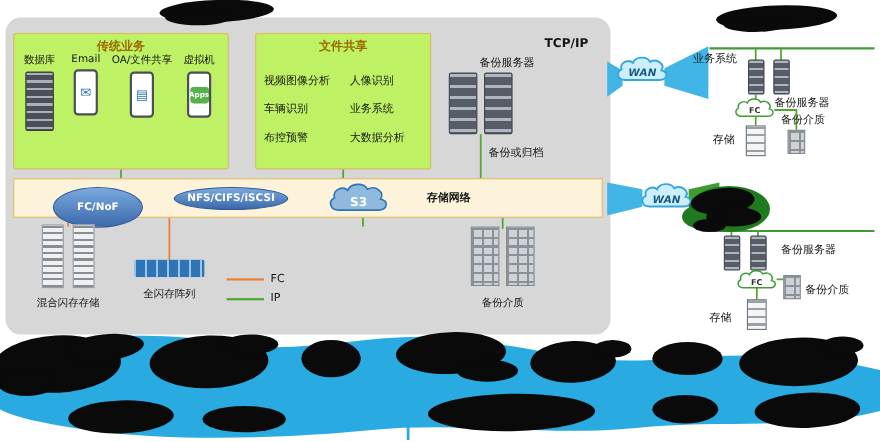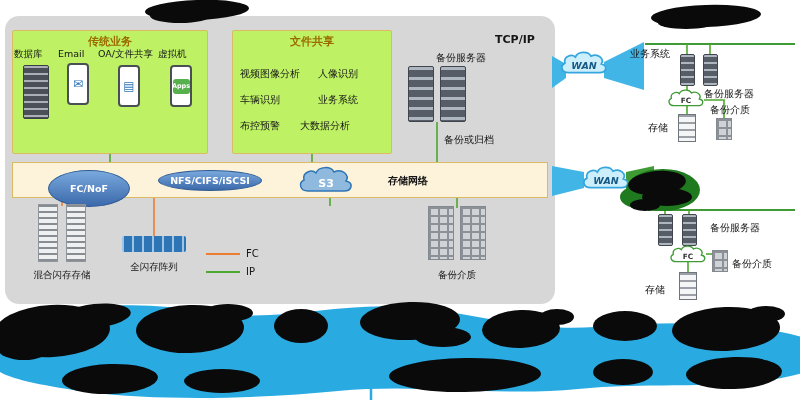--- a/index.html
+++ b/index.html
@@ -9,21 +9,21 @@
   .abs{position:absolute}
   #panelbg{position:absolute;left:5px;top:16px;width:550px;height:288px;background:#d7d7d7;border-radius:14px;z-index:0}
   svg.layer{position:absolute;left:0;top:0;width:800px;height:402px;pointer-events:none}
   #lines{z-index:1}
   #blobs{z-index:4}
   #content{position:absolute;inset:0;z-index:2}
   .lbl{position:absolute;font-size:10px;color:#151515;white-space:nowrap;line-height:1.15}
   .bold{font-weight:bold}
   .zone{position:absolute;background:#bef264;border:1px solid #dcb964;border-radius:2px}
   .zone-title{position:absolute;left:0;right:0;top:3px;text-align:center;font-size:11px;font-weight:bold;color:#9c6a00;white-space:nowrap}
-  .item{position:absolute;}
+  .item{position:absolute;text-align:center}
   .cap{font-size:9.5px;color:#151515;white-space:nowrap}
   .rackdb{width:26px;height:54px;margin:4px auto 0;border:1px solid #3a3e45;border-radius:2px;background-color:#4b5058;background-image:repeating-linear-gradient(180deg,#a9b0b8 0 2px,transparent 2px 7px)}
   .phone{width:22px;height:42px;margin:4px auto 0;border:2px solid #4a4f55;border-radius:4px;background:#fff;display:flex;align-items:center;justify-content:center}
   .glyph{font-size:12px;color:#2e75b6}
   .apps{width:17px;height:15px;background:#56b04c;border-radius:3px;color:#fff;font-size:6.5px;font-weight:bold;display:flex;align-items:center;justify-content:center}
   .tower{width:26px;height:56px;border:1px solid #41464e;border-radius:2px;background-color:#575d66;background-image:repeating-linear-gradient(180deg,#aeb6bf 0 3px,transparent 3px 10px)}
   .tower.sm{width:15px;height:32px;background-image:repeating-linear-gradient(180deg,#aeb6bf 0 2px,transparent 2px 7px)}
   .massrack{width:26px;height:62px;border:1px solid #33373d;background-color:#474c54;background-image:repeating-linear-gradient(180deg,#7b828b 0 2px,transparent 2px 8px),linear-gradient(90deg,transparent 0 12px,#33373d 12px 14px,transparent 14px)}
   .hybridrack{width:20px;height:58px;border:1px solid #8f959b;background-color:#eef0f2;background-image:repeating-linear-gradient(180deg,#878d93 0 2px,transparent 2px 6px)}
   .media{width:26px;height:54px;border:1px solid #83898f;background-color:#cfd3d7;background-image:repeating-linear-gradient(180deg,#8b9197 0 2px,transparent 2px 8px),repeating-linear-gradient(90deg,#8b9197 0 2px,transparent 2px 9px)}
@@ -118,21 +118,21 @@
     </div>
 
     <div class="zone" style="left:232px;top:30px;width:160px;height:124px">
       <div class="zone-title">文件共享</div>
     </div>
     <div class="lbl" style="left:240px;top:68px">视频图像分析</div>
     <div class="lbl" style="left:318px;top:68px">人像识别</div>
     <div class="lbl" style="left:240px;top:94px">车辆识别</div>
     <div class="lbl" style="left:318px;top:94px">业务系统</div>
     <div class="lbl" style="left:240px;top:120px">布控预警</div>
-    <div class="lbl" style="left:300px;top:120px">大数据分析</div>
+    <div class="lbl" style="left:318px;top:120px">大数据分析</div>
 
     <div class="lbl bold" style="left:495px;top:34px;font-size:11px">TCP/IP</div>
     <div class="lbl" style="left:436px;top:52px">备份服务器</div>
     <div class="icons-row abs" style="left:408px;top:66px;gap:6px">
       <div class="tower"></div>
       <div class="tower"></div>
     </div>
     <div class="lbl" style="left:444px;top:134px">备份或归档</div>
 
     <div class="band"></div>

